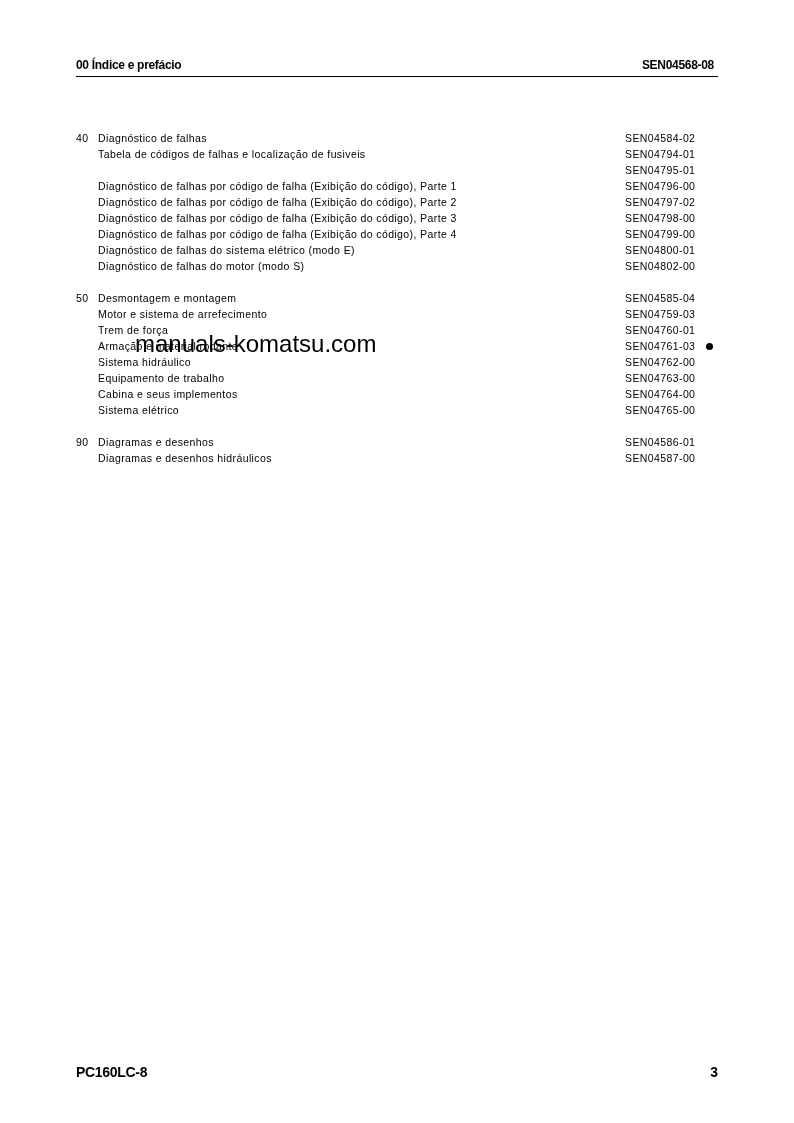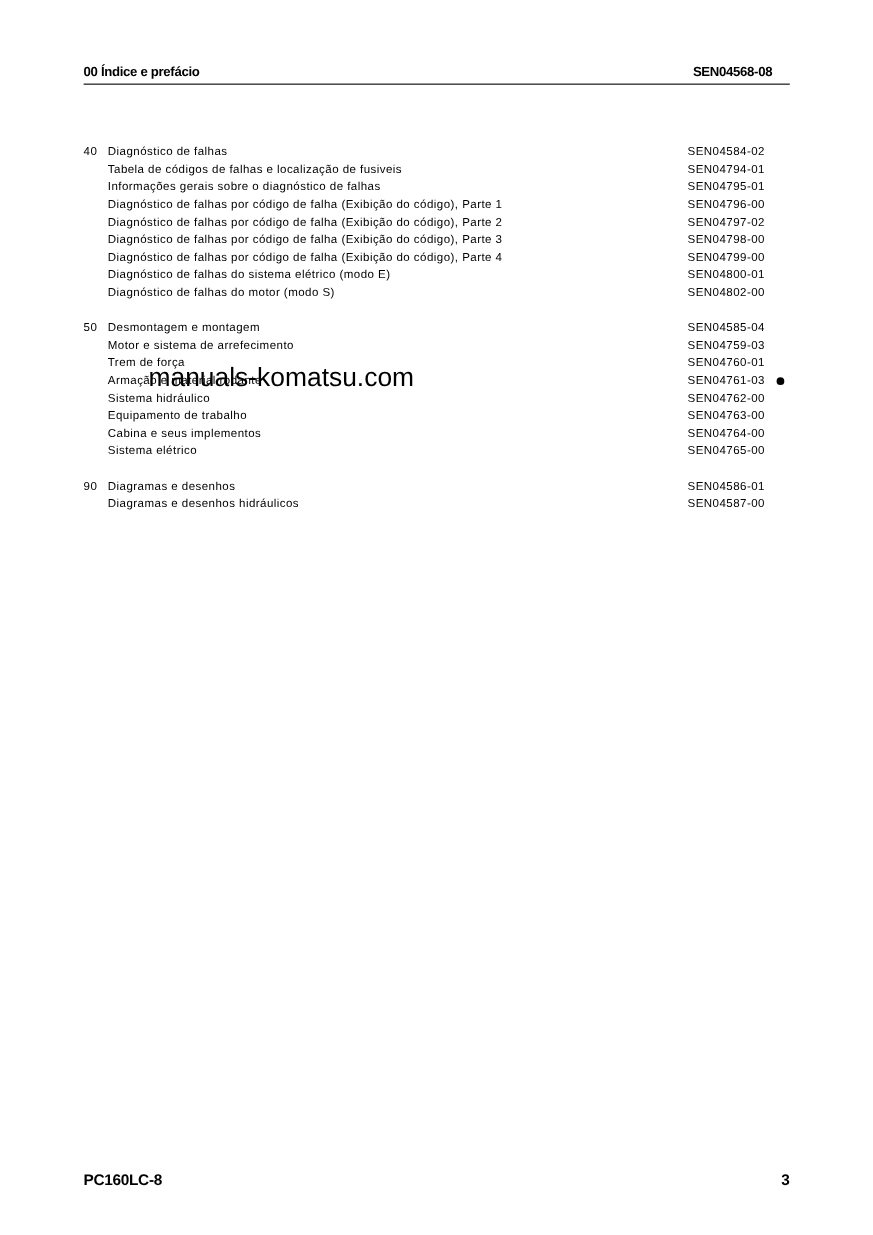--- a/index.html
+++ b/index.html
@@ -1,19 +1,19 @@
 <!DOCTYPE html>
 <html><head>
 <meta charset="utf-8">
 <style>
   html, body { margin: 0; padding: 0; background: #ffffff; }
   body { width: 794px; height: 1123px; position: relative; overflow: hidden; color: #000; }
   .header { position: absolute; left: 76px; top: 58px; width: 642px; height: 18px; border-bottom: 1px solid #000000; }
   .header .left { position: absolute; left: 0; top: 0; font: bold 12px "Liberation Sans", sans-serif; letter-spacing: -0.3px; }
-  .header .right { position: absolute; right: 16px; top: 0; font: bold 12px "Liberation Sans", sans-serif; letter-spacing: -0.3px; }
+  .header .right { position: absolute; right: 4px; top: 0; font: bold 12px "Liberation Sans", sans-serif; letter-spacing: -0.3px; }
   .toc { position: absolute; left: 76px; top: 130px; width: 642px; }
   .section { margin-bottom: 16px; }
   .row { position: relative; height: 16px; font: 10.5px "Liberation Sans", sans-serif; letter-spacing: 0.4px; line-height: 16px; }
   .row .num { position: absolute; left: 0; top: 0; }
   .row .title { position: absolute; left: 22px; top: 0; white-space: nowrap; }
   .row .code { position: absolute; left: 549px; top: 0; white-space: nowrap; }
   .row .marker { position: absolute; left: 630px; top: 5px; width: 7px; height: 7px; border-radius: 50%; background: #000; }
   .watermark { position: absolute; left: 135px; top: 330px; font: 24px "Liberation Sans", sans-serif; color: #000; white-space: nowrap; }
   .footer { position: absolute; left: 76px; top: 1064px; width: 642px; }
   .footer .model { position: absolute; left: 0; top: 0; font: bold 14px "Liberation Sans", sans-serif; letter-spacing: -0.3px; }
@@ -32,21 +32,20 @@
       <div class="row">
         <span class="num">40</span>
         <span class="title">Diagnóstico de falhas</span>
         <span class="code">SEN04584-02</span>
       </div>
       <div class="row">
         <span class="title">Tabela de códigos de falhas e localização de fusiveis</span>
         <span class="code">SEN04794-01</span>
       </div>
       <div class="row">
-        <span class="title">Informações gerais sobre o diagnóstico de falhas</span>
         <span class="code">SEN04795-01</span>
       </div>
       <div class="row">
         <span class="title">Diagnóstico de falhas por código de falha (Exibição do código), Parte 1</span>
         <span class="code">SEN04796-00</span>
       </div>
       <div class="row">
         <span class="title">Diagnóstico de falhas por código de falha (Exibição do código), Parte 2</span>
         <span class="code">SEN04797-02</span>
       </div>

